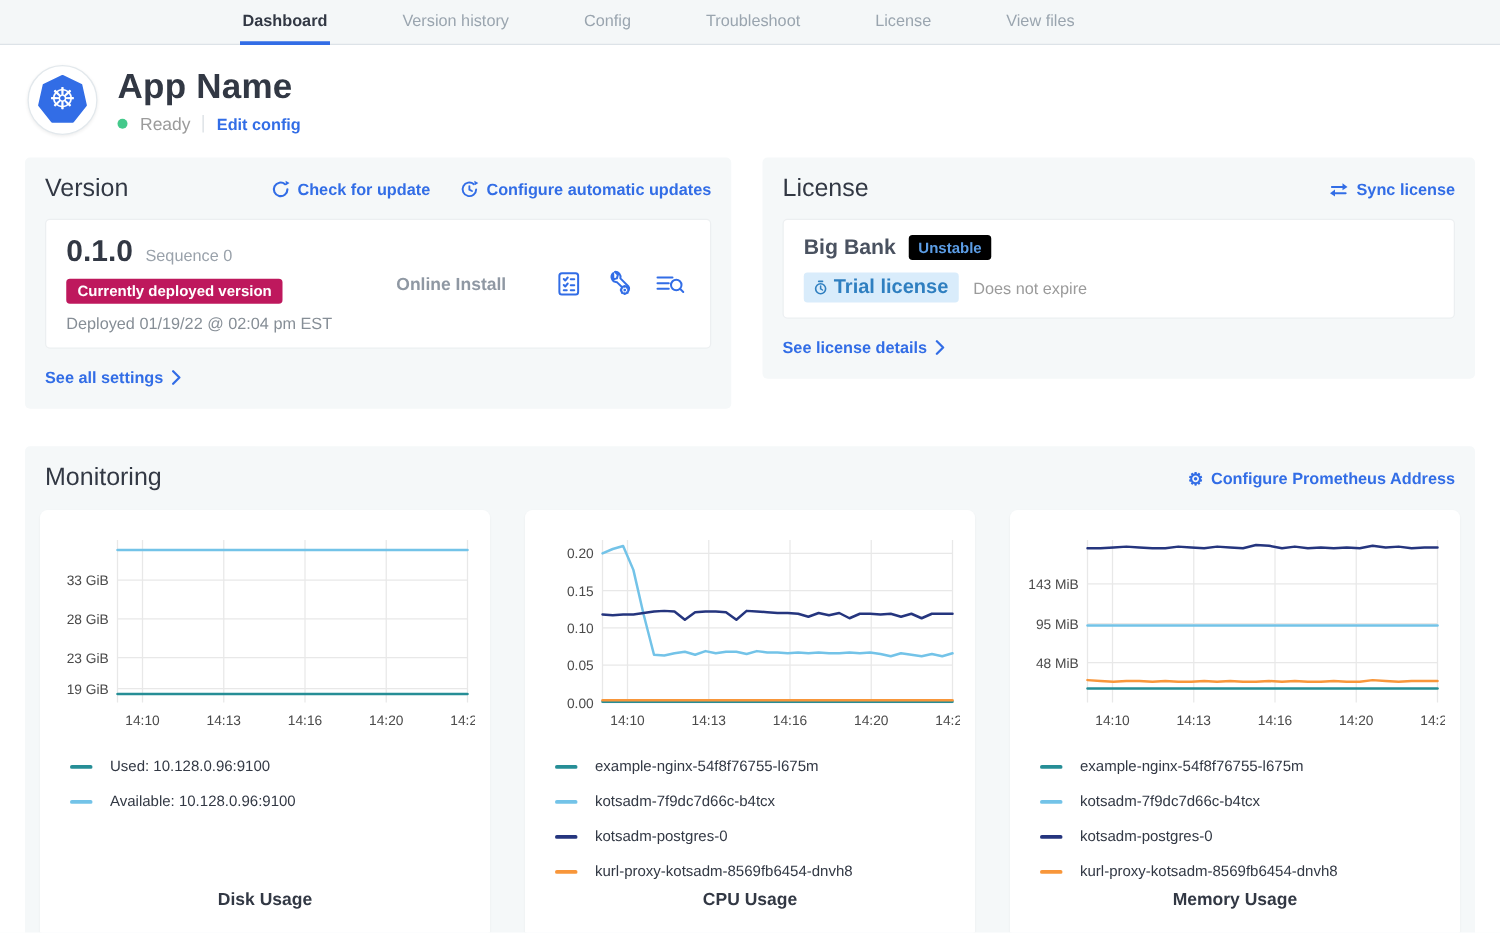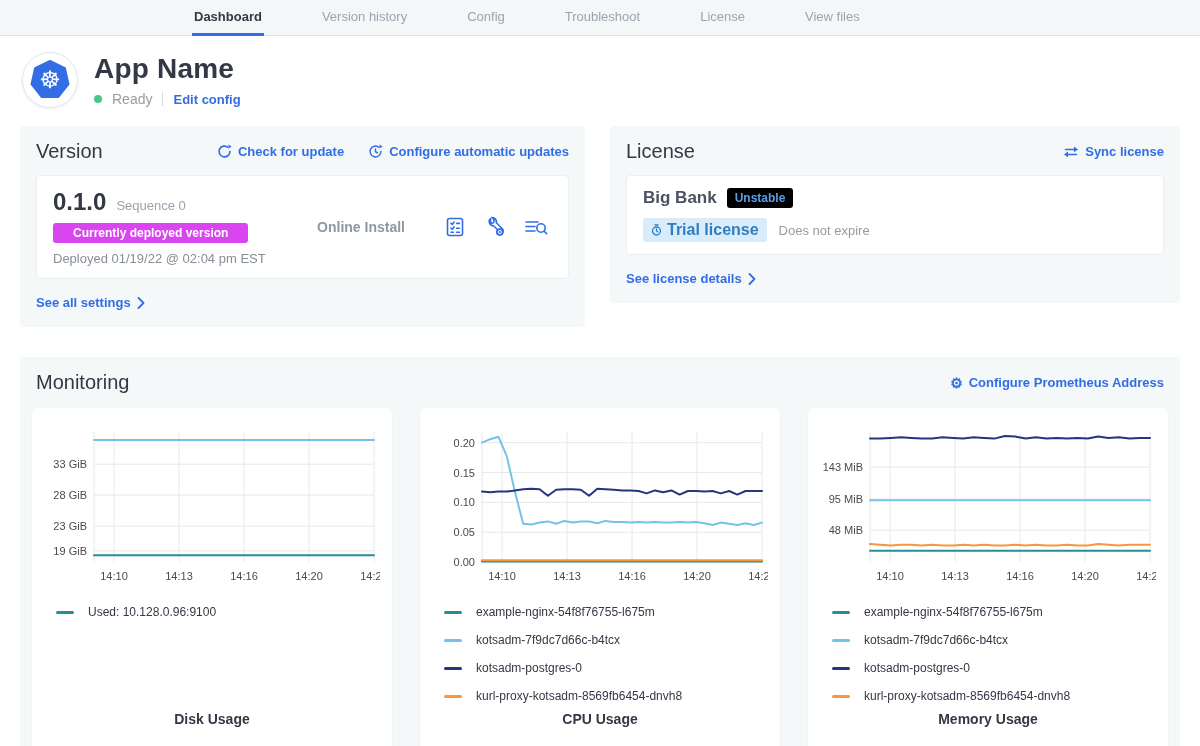--- a/index.html
+++ b/index.html
@@ -39,22 +39,22 @@
   .head-links { display:flex; gap:24px; }
   .inner-card { background:#fff; border:1px solid #eceff1; border-radius:4px;
                 margin-top:12px; padding:12px 16px; }
 
   
   .ver-row { display:flex; align-items:center; }
   .ver-left { min-width:225px; }
   .ver-num-row { display:flex; align-items:baseline; gap:10px; }
   .ver-num { font-size:24px; font-weight:800; }
   .ver-seq { font-size:13px; color:#9aa2ab; }
-  .badge-green { display:inline-block; margin-top:7px; background:#d946ef; color:#fff;
-                 font-size:12px; font-weight:700; padding:3px 20px; border-radius:3px; }
+  .badge-green { display:inline-block; margin-top:7px; background:#be185d; color:#fff;
+                 font-size:12px; font-weight:700; padding:3px 9px; border-radius:3px; }
   .ver-deployed { margin-top:8px; font-size:13px; color:#868e96; }
   .ver-mid { flex:1; text-align:center; font-size:14px; font-weight:600; color:#8f98a3; }
   .ver-icons { display:flex; gap:18px; align-items:center; padding-right:4px; }
   .icon-btn { cursor:pointer; display:flex; }
   .card-footer-link { margin-top:14px; }
 
   
   .lic-name-row { display:flex; align-items:center; gap:10px; }
   .lic-name { font-size:17px; font-weight:700; color:#4a5260; }
   .badge-channel { background:#000000; color:#5c9de5; font-size:12px; font-weight:600;
@@ -267,20 +267,24 @@
             <line x1="330" y1="10" x2="330" y2="140" stroke="#e8e8e8" stroke-width="1"></line>
             <text x="330" y="158" text-anchor="middle" class="tick">14:23</text>
             <polyline points="50.0,133.2 330.0,133.2" fill="none" stroke="#268e96" stroke-width="2" stroke-linejoin="round" stroke-linecap="round"></polyline>
             <polyline points="50.0,18.0 330.0,18.0" fill="none" stroke="#73c3e8" stroke-width="2" stroke-linejoin="round" stroke-linecap="round"></polyline>
           </svg></div>
       <div class="legend">
           <div class="legend-item">
             <span class="legend-dash" style="background: rgb(38, 142, 150);"></span>
             <span>Used: 10.128.0.96:9100</span>
           </div>
+          <div class="legend-item">
+            <span class="legend-dash" style="background: rgb(115, 195, 232);"></span>
+            <span>Available: 10.128.0.96:9100</span>
+          </div>
         </div>
       <div class="chart-title">Disk Usage</div>
     </div>
     <div class="chart-card">
       <div class="chart-svg"><svg width="336" height="166" viewBox="0 0 336 166">
             <line x1="50" y1="20.733944954128432" x2="330" y2="20.733944954128432" stroke="#e8e8e8" stroke-width="1"></line>
             <text x="43" y="24.733944954128432" text-anchor="end" class="tick">0.20</text>
             <line x1="50" y1="50.550458715596335" x2="330" y2="50.550458715596335" stroke="#e8e8e8" stroke-width="1"></line>
             <text x="43" y="54.550458715596335" text-anchor="end" class="tick">0.15</text>
             <line x1="50" y1="80.36697247706422" x2="330" y2="80.36697247706422" stroke="#e8e8e8" stroke-width="1"></line>

